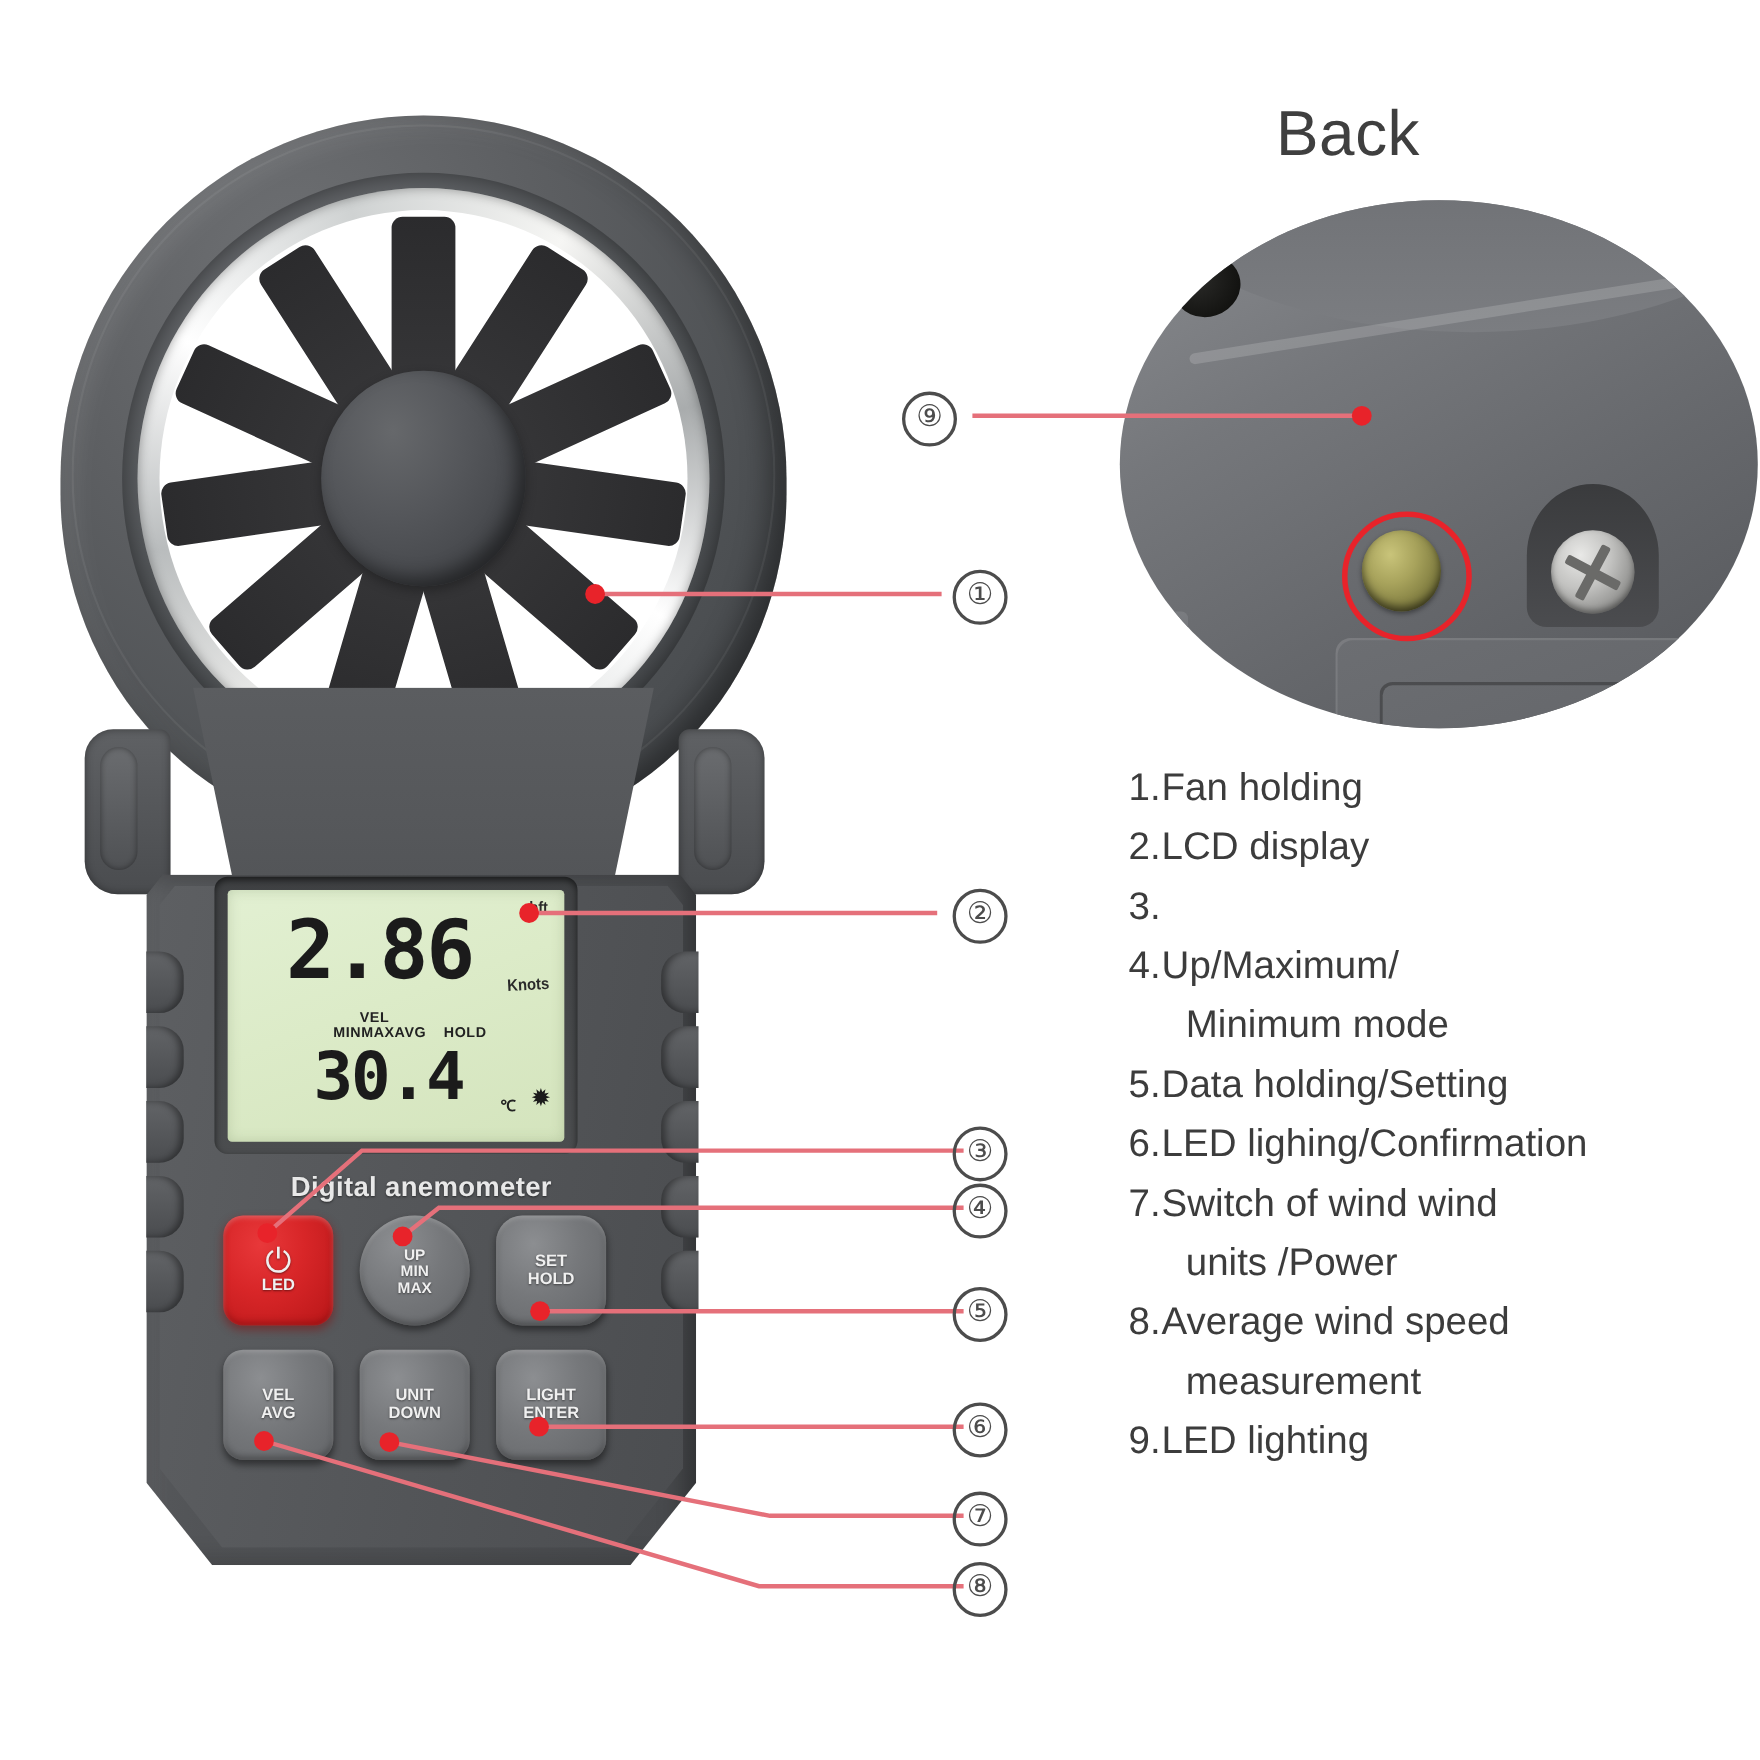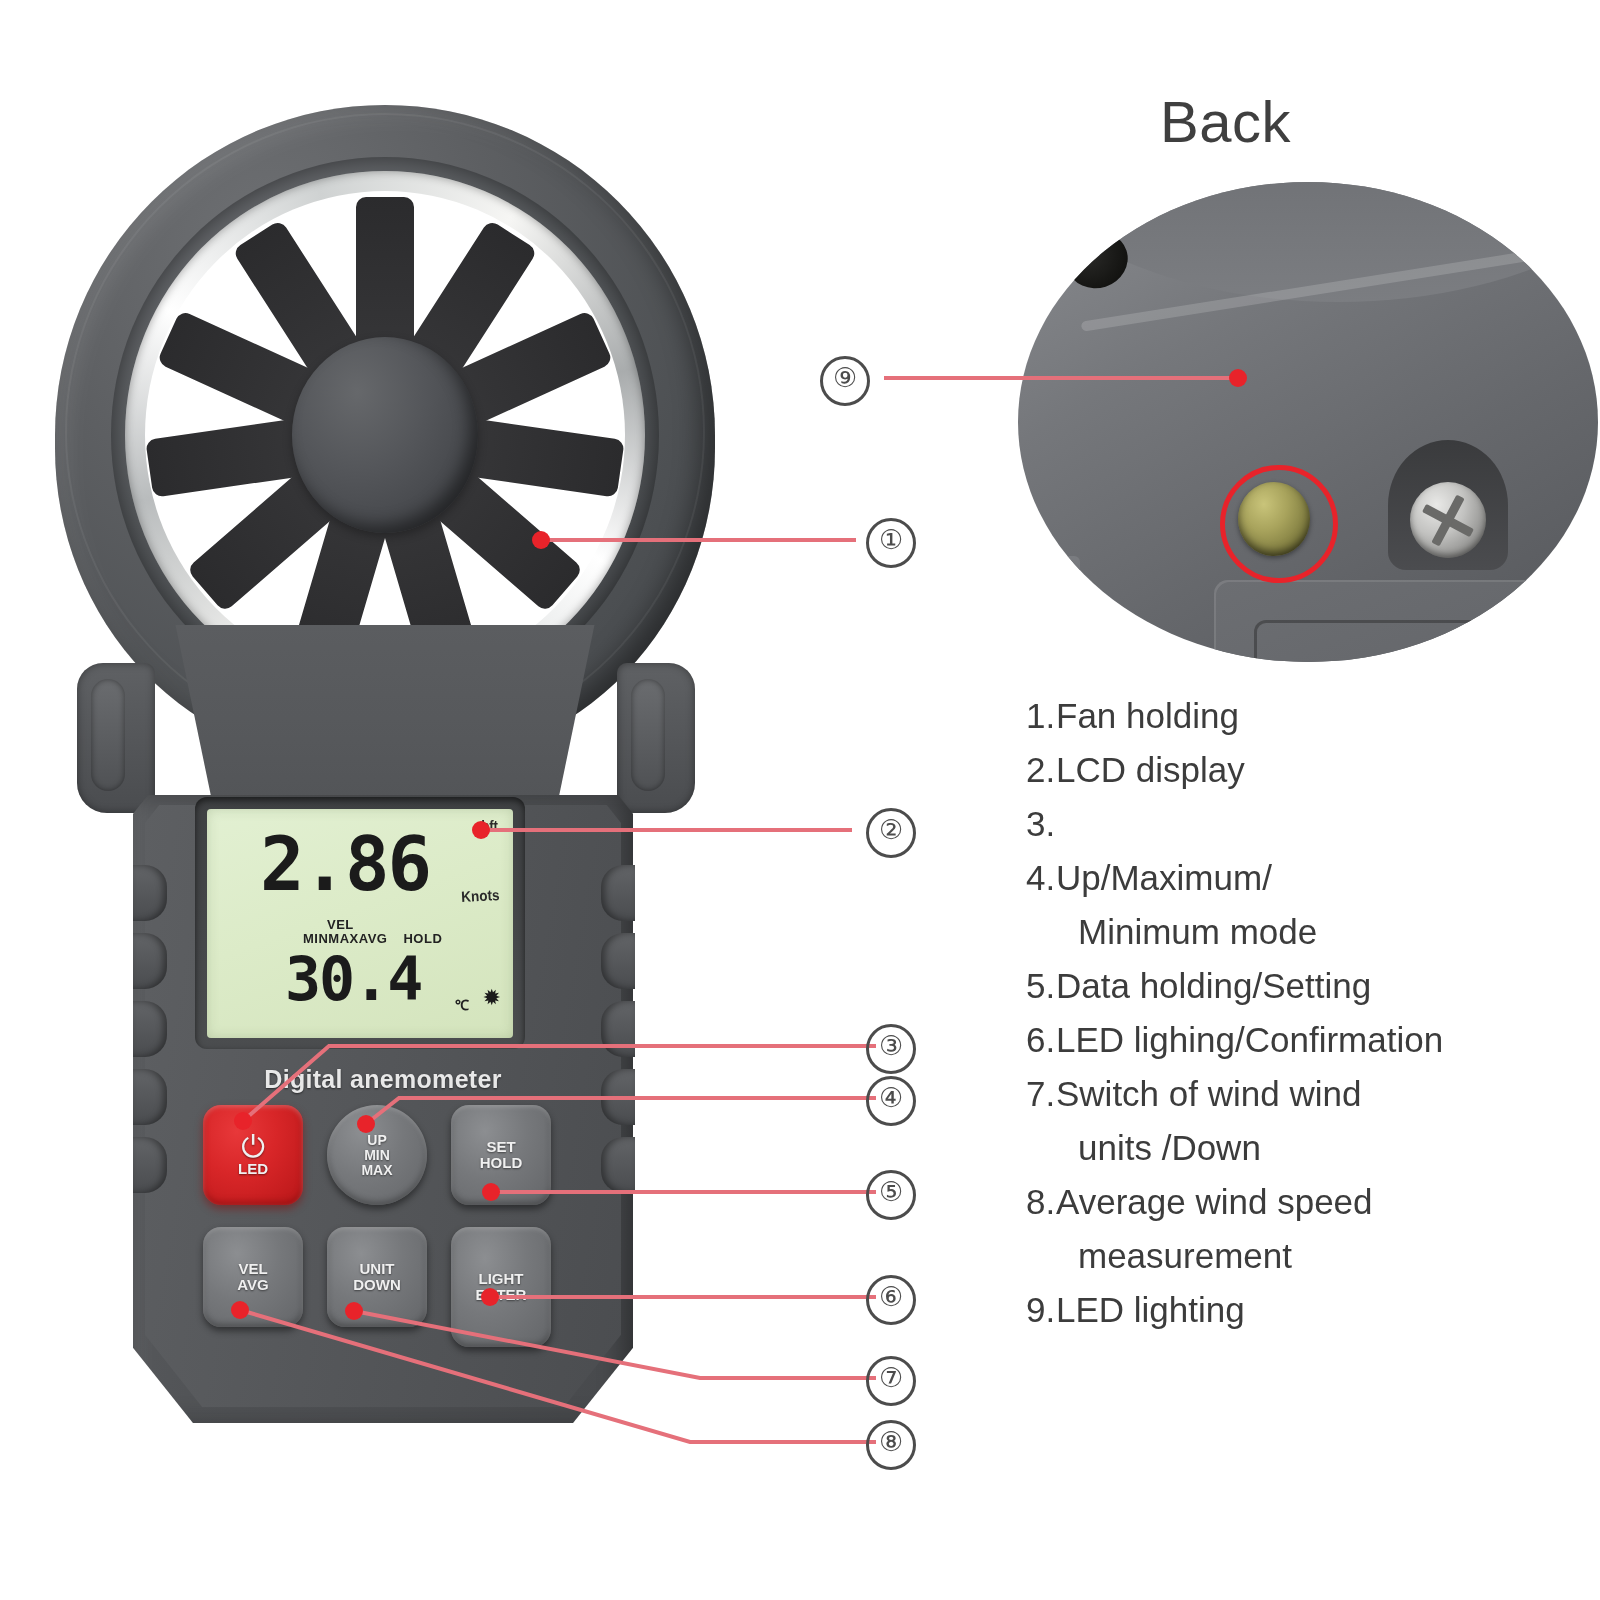--- a/index.html
+++ b/index.html
@@ -273,36 +273,36 @@
       <span class="pw-glyph">⏻</span>
       <span>LED</span>
     </div>
 
     <div class="btn circ" style="left:272px;top:1000px;width:100px;height:100px;font-size:14px;line-height:15px;">
       <span>UP</span>
       <span>MIN</span>
       <span>MAX</span>
     </div>
 
-    <div class="btn sq" style="left:396px;top:1000px;width:100px;height:100px;">
+    <div class="btn sq" style="left:396px;top:1000px;width:100px;height:100px;border-radius:24px;">
       <span>SET</span>
       <span>HOLD</span>
     </div>
 
     <div class="btn sq" style="left:148px;top:1122px;width:100px;height:100px;">
       <span>VEL</span>
       <span>AVG</span>
     </div>
 
     <div class="btn sq" style="left:272px;top:1122px;width:100px;height:100px;">
       <span>UNIT</span>
       <span>DOWN</span>
     </div>
 
-    <div class="btn sq" style="left:396px;top:1122px;width:100px;height:120px;">
+    <div class="btn sq" style="left:396px;top:1122px;width:100px;height:100px;">
       <span>LIGHT</span>
       <span>ENTER</span>
     </div>
   </div>
 
   <div id="back-title">Back</div>
 
   <div id="back-inset">
     <div class="bk-topband"></div>
     <div class="bk-seam"></div>
@@ -394,21 +394,21 @@
       <div class="leg-row">
         <div class="n">6.</div>
         <div class="t">LED lighing/Confirmation</div>
       </div>
       <div class="leg-row">
         <div class="n">7.</div>
         <div class="t">Switch of wind wind</div>
       </div>
       <div class="leg-row cont">
         <div class="n"></div>
-        <div class="t">units /Down</div>
+        <div class="t">units /Power</div>
       </div>
       <div class="leg-row">
         <div class="n">8.</div>
         <div class="t">Average wind speed</div>
       </div>
       <div class="leg-row cont">
         <div class="n"></div>
         <div class="t">measurement</div>
       </div>
       <div class="leg-row">

